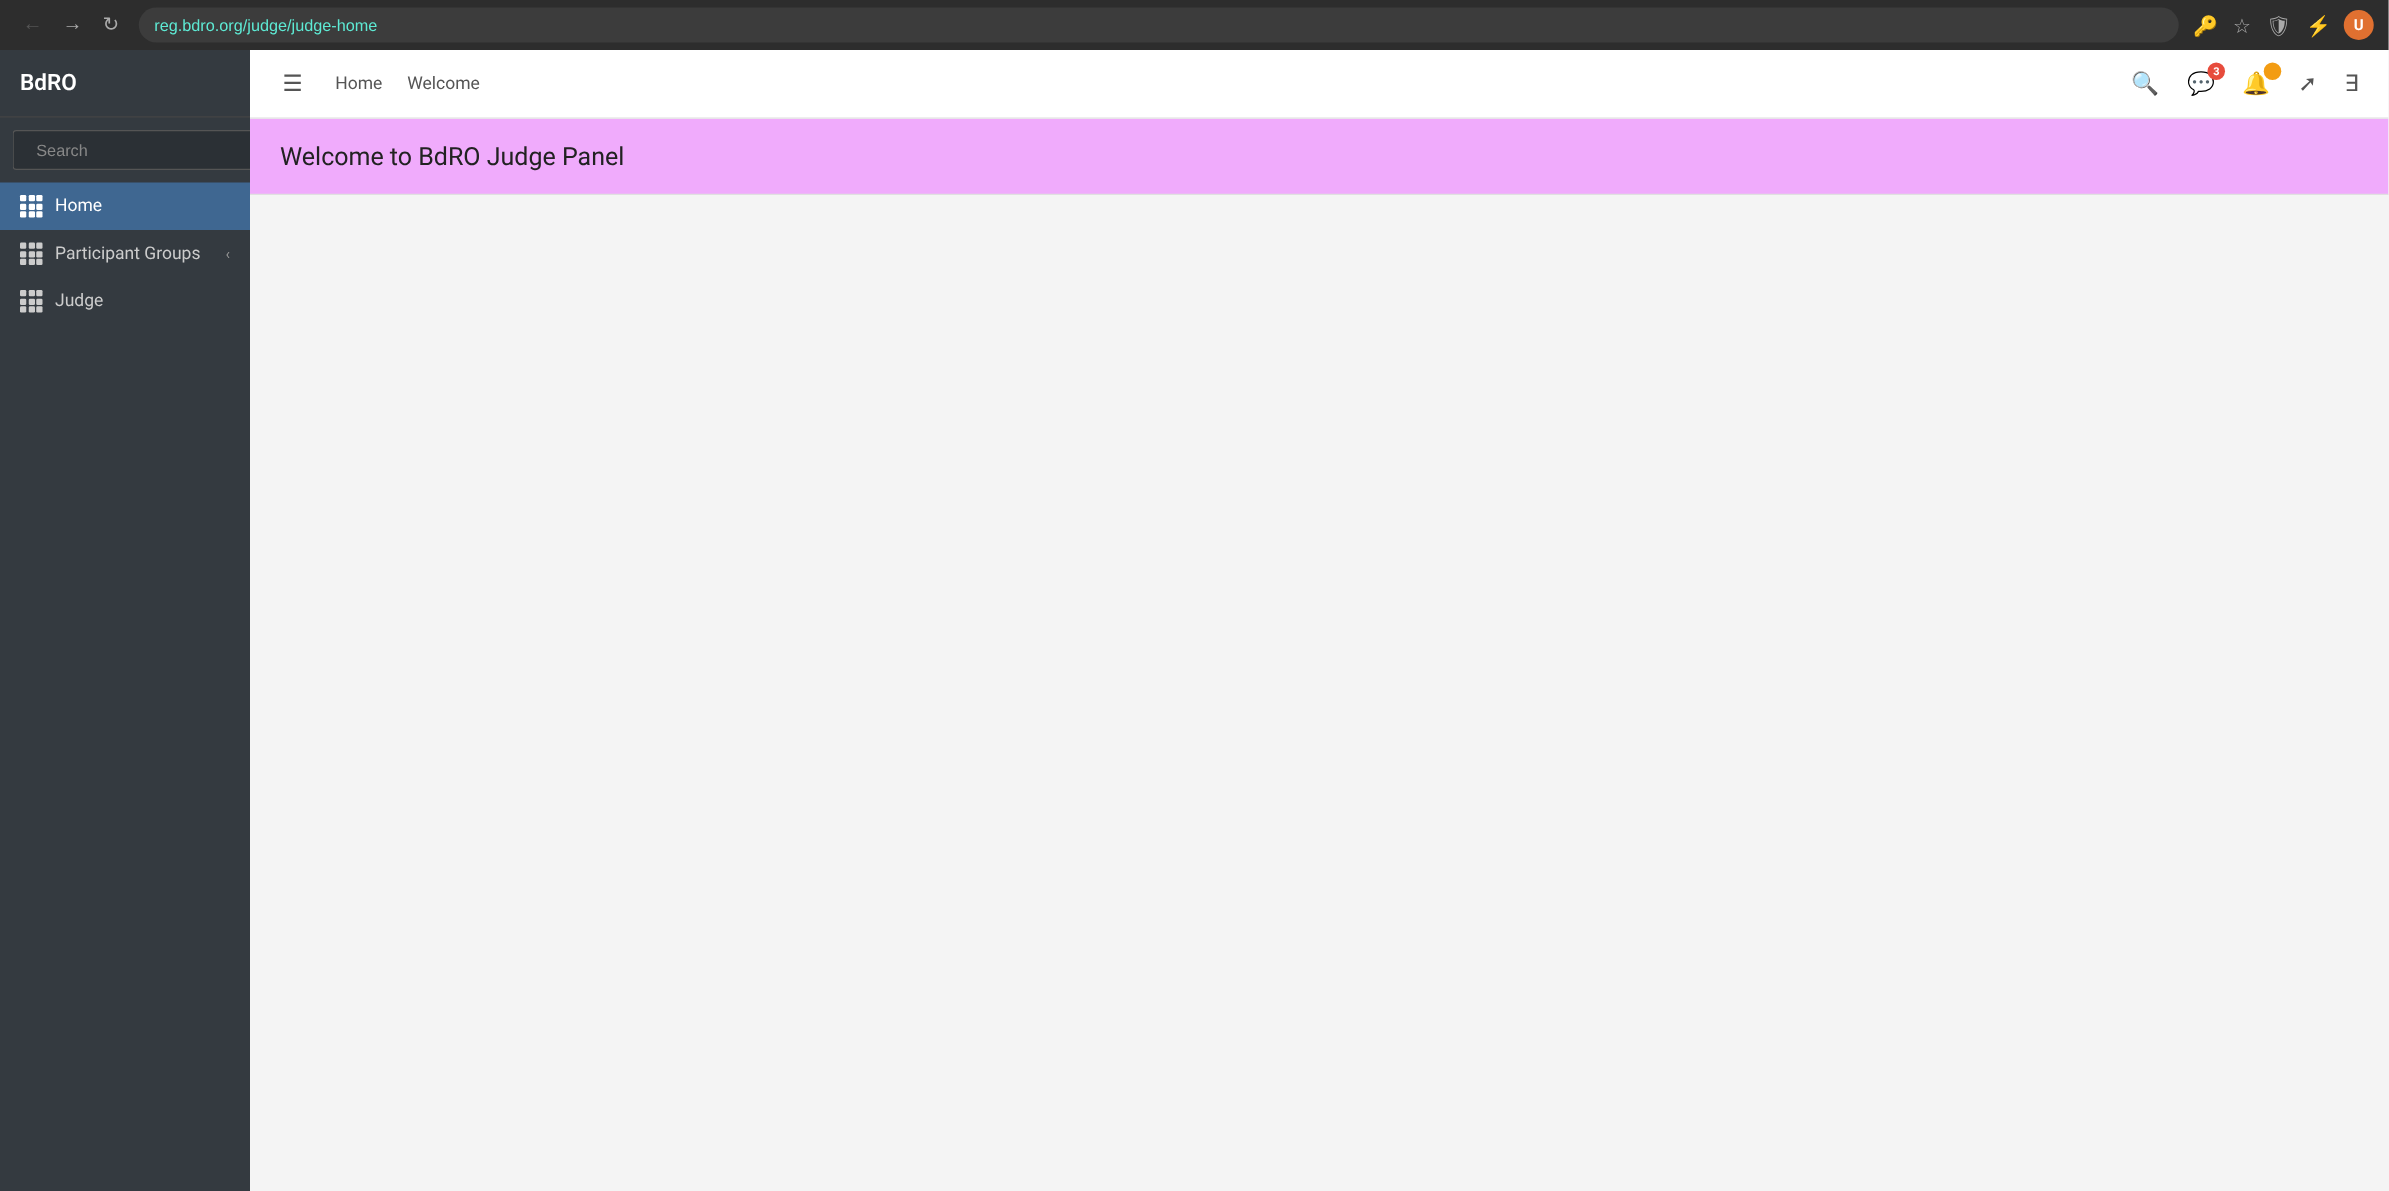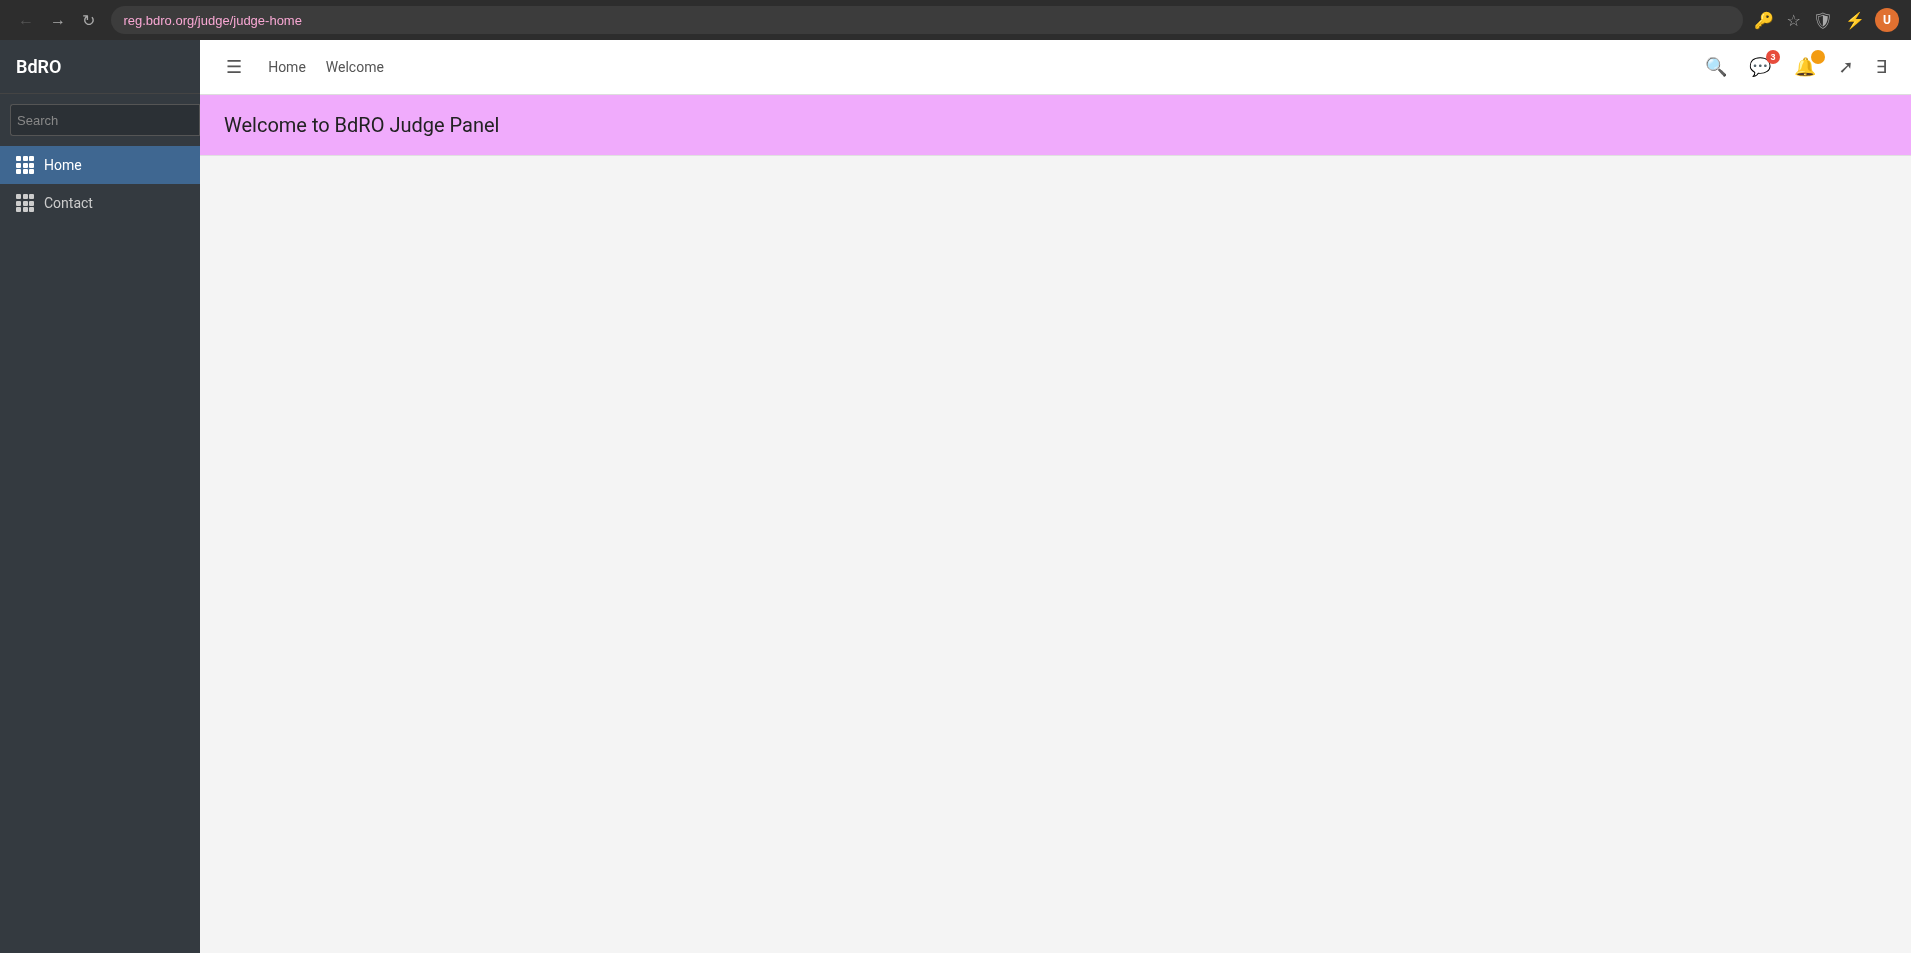--- a/index.html
+++ b/index.html
@@ -28,21 +28,21 @@
       padding: 2px 6px;
       border-radius: 3px;
     }
     .nav-btn.disabled { color: #555; cursor: default; }
     .address-bar {
       flex: 1;
       background: #3c3c3c;
       border: none;
       border-radius: 15px;
       padding: 4px 12px;
-      color: #f9a8d4;
+      color: #5eead4;
       font-size: 13px;
       height: 28px;
       outline: none;
     }
     .browser-icons {
       display: flex;
       gap: 8px;
       align-items: center;
     }
     .browser-icon {
@@ -92,21 +92,21 @@
       align-items: center;
       gap: 0;
     }
     .sidebar-search {
       flex: 1;
       background: #2b3035;
       border: 1px solid #555;
       border-right: none;
       border-radius: 3px 0 0 3px;
       color: #eab308;
-      padding: 5px 6px;
+      padding: 5px 18px;
       font-size: 13px;
       outline: none;
       height: 32px;
     }
     .sidebar-search::placeholder { color: #888; }
     .sidebar-search-btn {
       background: #555;
       border: 1px solid #555;
       border-left: none;
       border-radius: 0 3px 3px 0;
@@ -283,34 +283,49 @@
           <span></span>
             <span></span>
             <span></span>
           <span></span>
             <span></span>
             <span></span>
         </span>
         <span class="sidebar-item-label">Home</span>
       </div>
 
-
       <div class="sidebar-item">
         <span class="grid-icon">
           <span></span>
             <span></span>
             <span></span>
           <span></span>
             <span></span>
             <span></span>
           <span></span>
             <span></span>
             <span></span>
         </span>
-        <span class="sidebar-item-label">Contact</span>
+        <span class="sidebar-item-label">Participant Groups</span>
+        <span class="chevron">‹</span>
+      </div>
+
+      <div class="sidebar-item">
+        <span class="grid-icon">
+          <span></span>
+            <span></span>
+            <span></span>
+          <span></span>
+            <span></span>
+            <span></span>
+          <span></span>
+            <span></span>
+            <span></span>
+        </span>
+        <span class="sidebar-item-label">Judge</span>
       </div>
 
     </nav>
   </aside>
 
   <div class="main-content">
 
     <header class="top-navbar">
       <div class="top-nav-left">
         <button class="hamburger-btn">☰</button>

